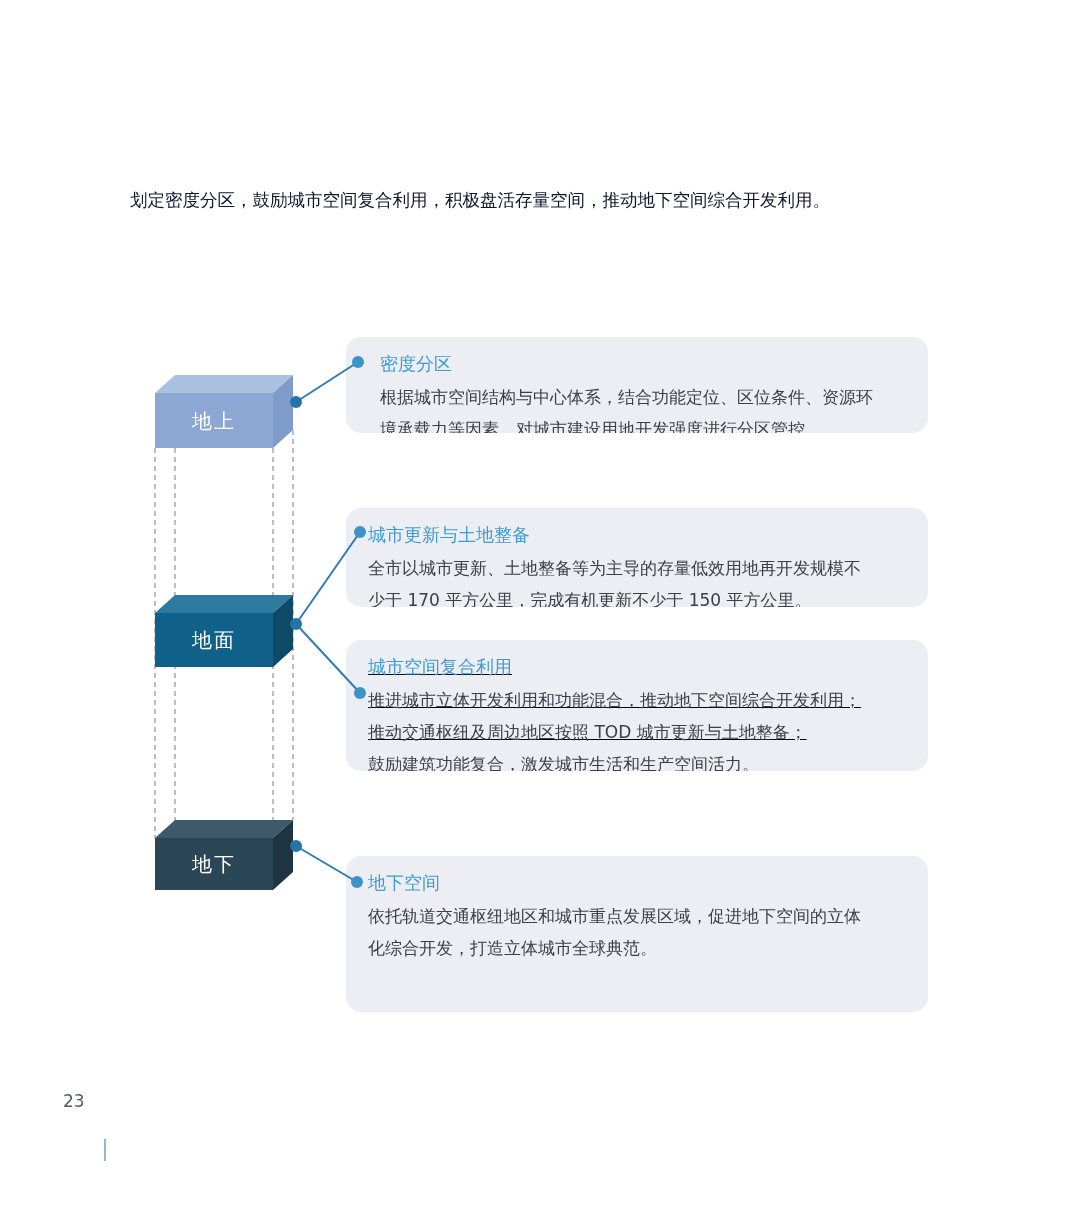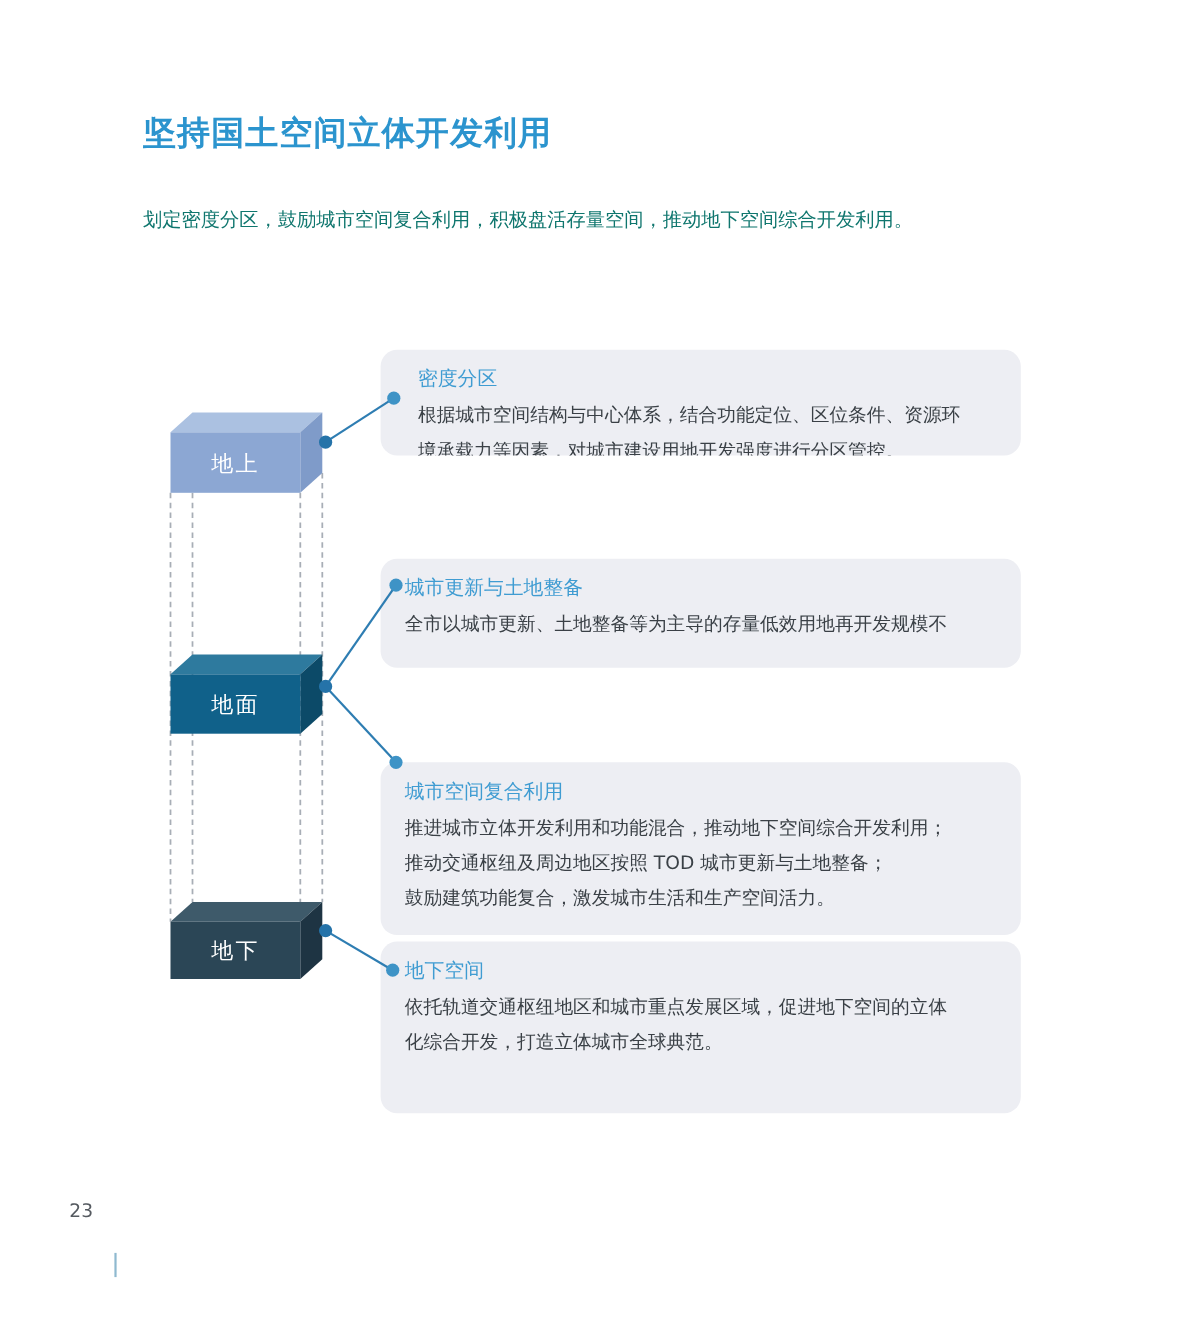--- a/index.html
+++ b/index.html
@@ -31,34 +31,34 @@
     letter-spacing:1px;
     color:var(--c-title-blue);
   }
   .intro-text{
     position:absolute;
     left:130px;
     top:186px;
     width:800px;
     font-size:17.5px;
     line-height:28px;
-    color:#0f766e;
+    color:#0f172a;
   }
   .card{
     position:absolute;
     left:346px;
     width:582px;
     background:var(--c-card-bg);
     border-radius:15px;
     padding:14px 30px 0 22px;
     overflow:hidden;
   }
-  .card-1{top:318px;height:96px;padding-left:34px;}
+  .card-1{top:337px;height:96px;padding-left:34px;}
   .card-2{top:508px;height:99px;}
-  .card-3{top:693px;height:157px;}
+  .card-3{top:640px;height:131px;text-decoration:underline;}
   .card-4{top:856px;height:156px;}
   .card-title{
     font-size:18px;
     line-height:26px;
     color:var(--c-card-title-blue);
     margin:0 0 4px 0;
     font-weight:500;
   }
   .card-line{
     font-size:17px;
@@ -110,32 +110,32 @@
     width:2px;
     height:22px;
     background:#8fb9d0;
   }
 </style>
 </head>
 <body>
 
 <div class="page">
 
-  <h1 class="page-title">坚持国土空间立体开发利用</h1>
   <p class="intro-text">划定密度分区，鼓励城市空间复合利用，积极盘活存量空间，推动地下空间综合开发利用。</p>
 
   <div class="card card-1">
     <div class="card-title">密度分区</div>
     <div class="card-line">根据城市空间结构与中心体系，结合功能定位、区位条件、资源环</div>
     <div class="card-line">境承载力等因素，对城市建设用地开发强度进行分区管控。</div>
   </div>
 
   <div class="card card-2">
     <div class="card-title">城市更新与土地整备</div>
     <div class="card-line">全市以城市更新、土地整备等为主导的存量低效用地再开发规模不</div>
+    <div class="card-line">少于 170 平方公里，完成有机更新不少于 150 平方公里。</div>
   </div>
 
   <div class="card card-3">
     <div class="card-title">城市空间复合利用</div>
     <div class="card-line">推进城市立体开发利用和功能混合，推动地下空间综合开发利用；</div>
     <div class="card-line">推动交通枢纽及周边地区按照 TOD 城市更新与土地整备；</div>
     <div class="card-line">鼓励建筑功能复合，激发城市生活和生产空间活力。</div>
   </div>
 
   <div class="card card-4">

